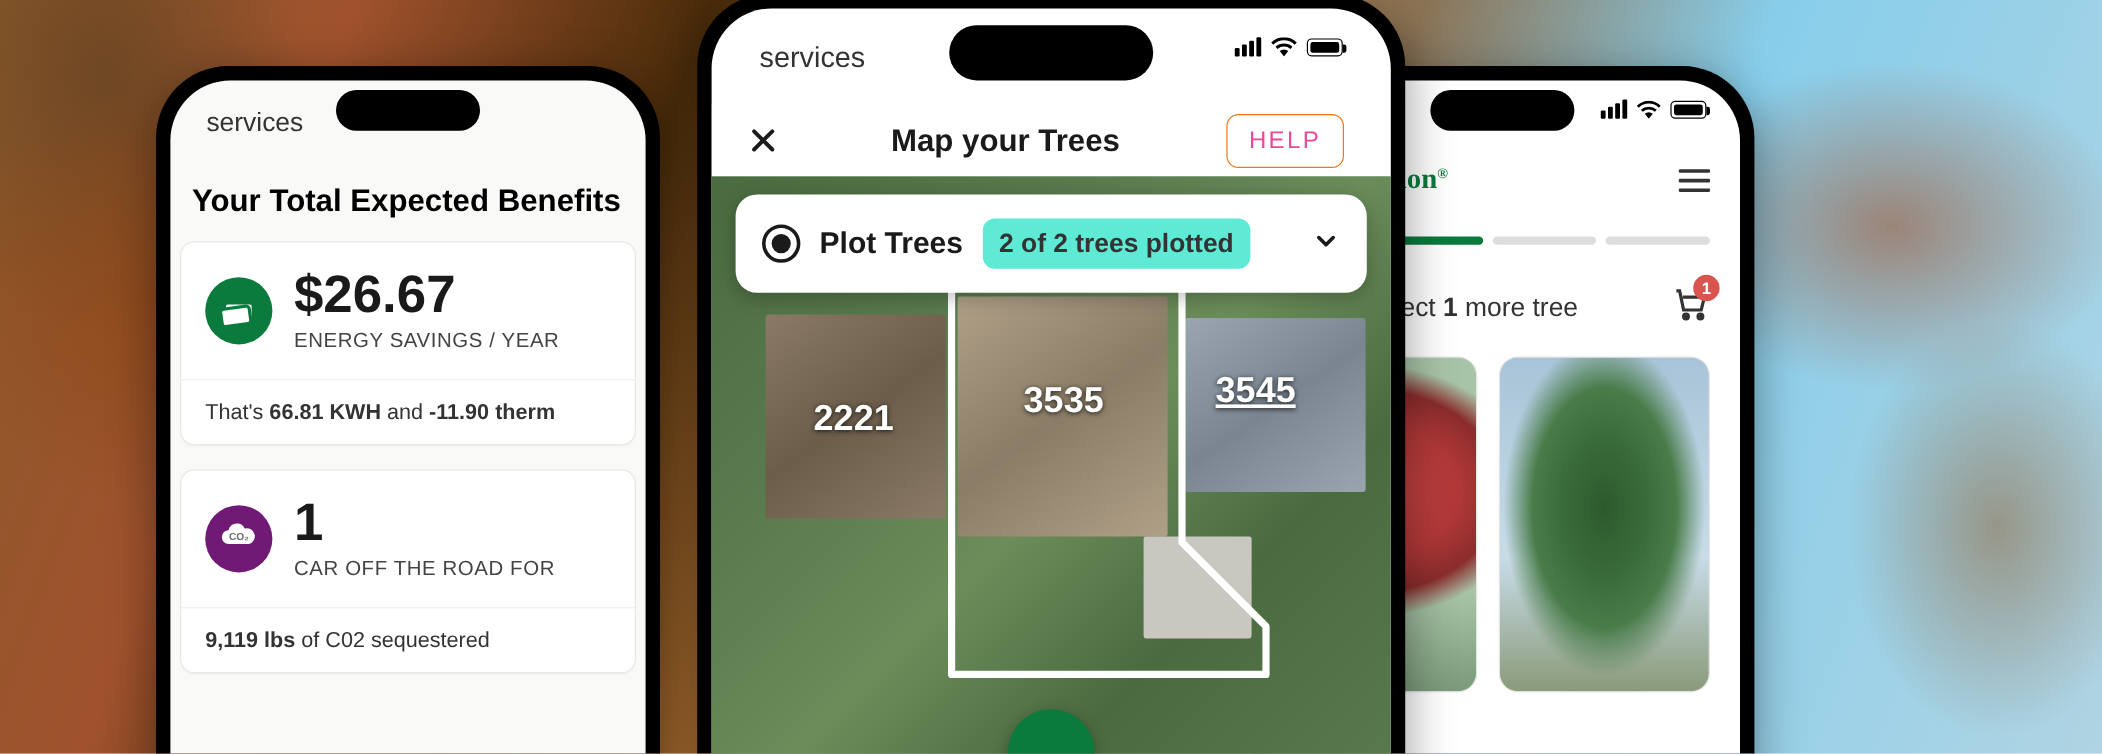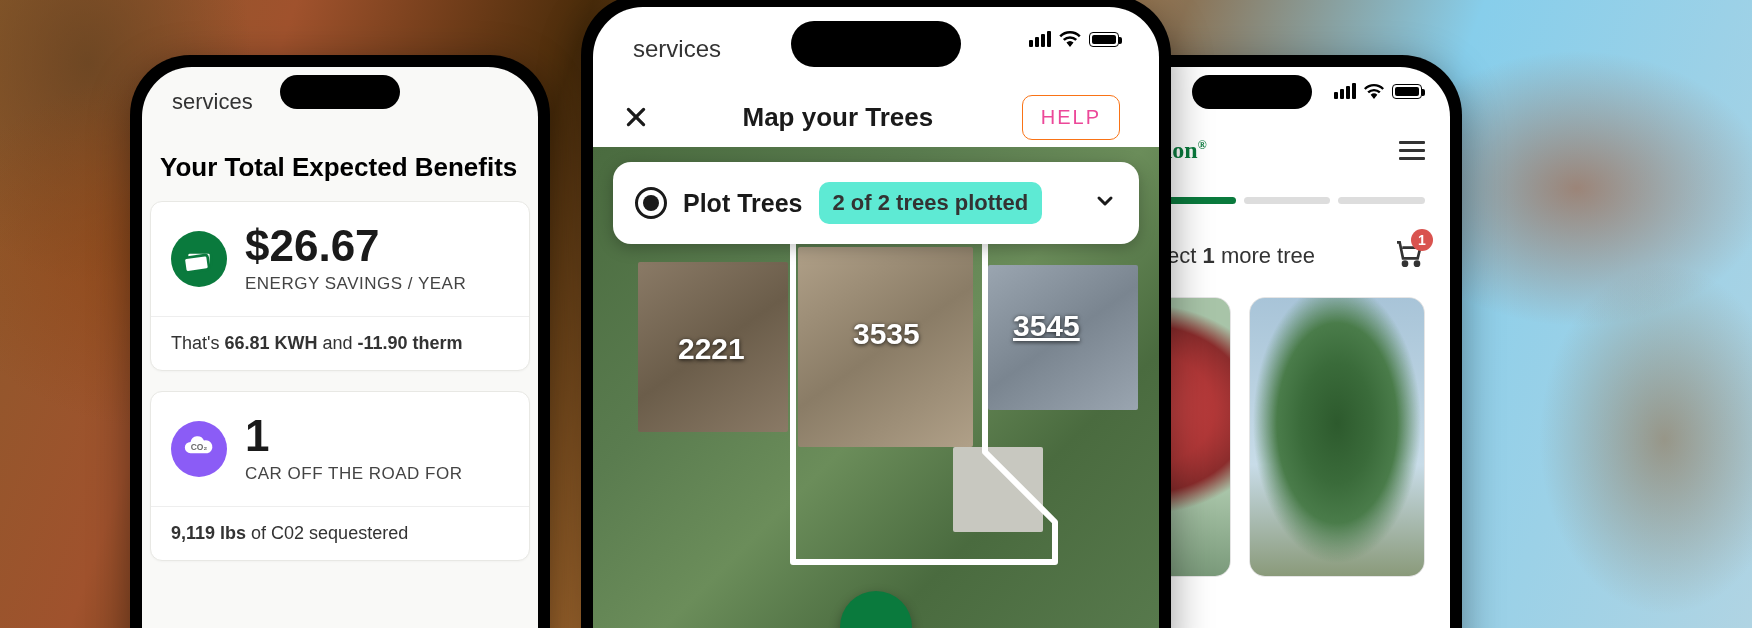--- a/index.html
+++ b/index.html
@@ -100,21 +100,21 @@
     box-shadow: 0 1px 2px rgba(0,0,0,0.03);
   }
   .card-row { display:flex; align-items:center; padding:22px 20px; gap:18px; }
   .card-subrow { padding: 16px 20px; border-top:1px solid #eee; font-size:18px; color:#333; }
   .icon-circ {
     width:56px; height:56px; flex:none;
     display:flex; align-items:center; justify-content:center;
     border-radius:50%;
   }
   .icon-money { background:#0a7a3d; color:#fff; }
-  .icon-co2 { background:#8b5cf6; color:#fff; }
+  .icon-co2 { background:#701a75; color:#fff; }
   .big-value { font-size:44px; font-weight:800; color:#1a1a1a; line-height:1; }
   .big-caption { font-size:17px; letter-spacing:0.5px; color:#444; margin-top:6px; }
 
   
   .phone-center {
     left: 50%; top: -5px;
     transform: translateX(-50%);
     width: 590px; height: 700px;
     z-index: 20;
   }

